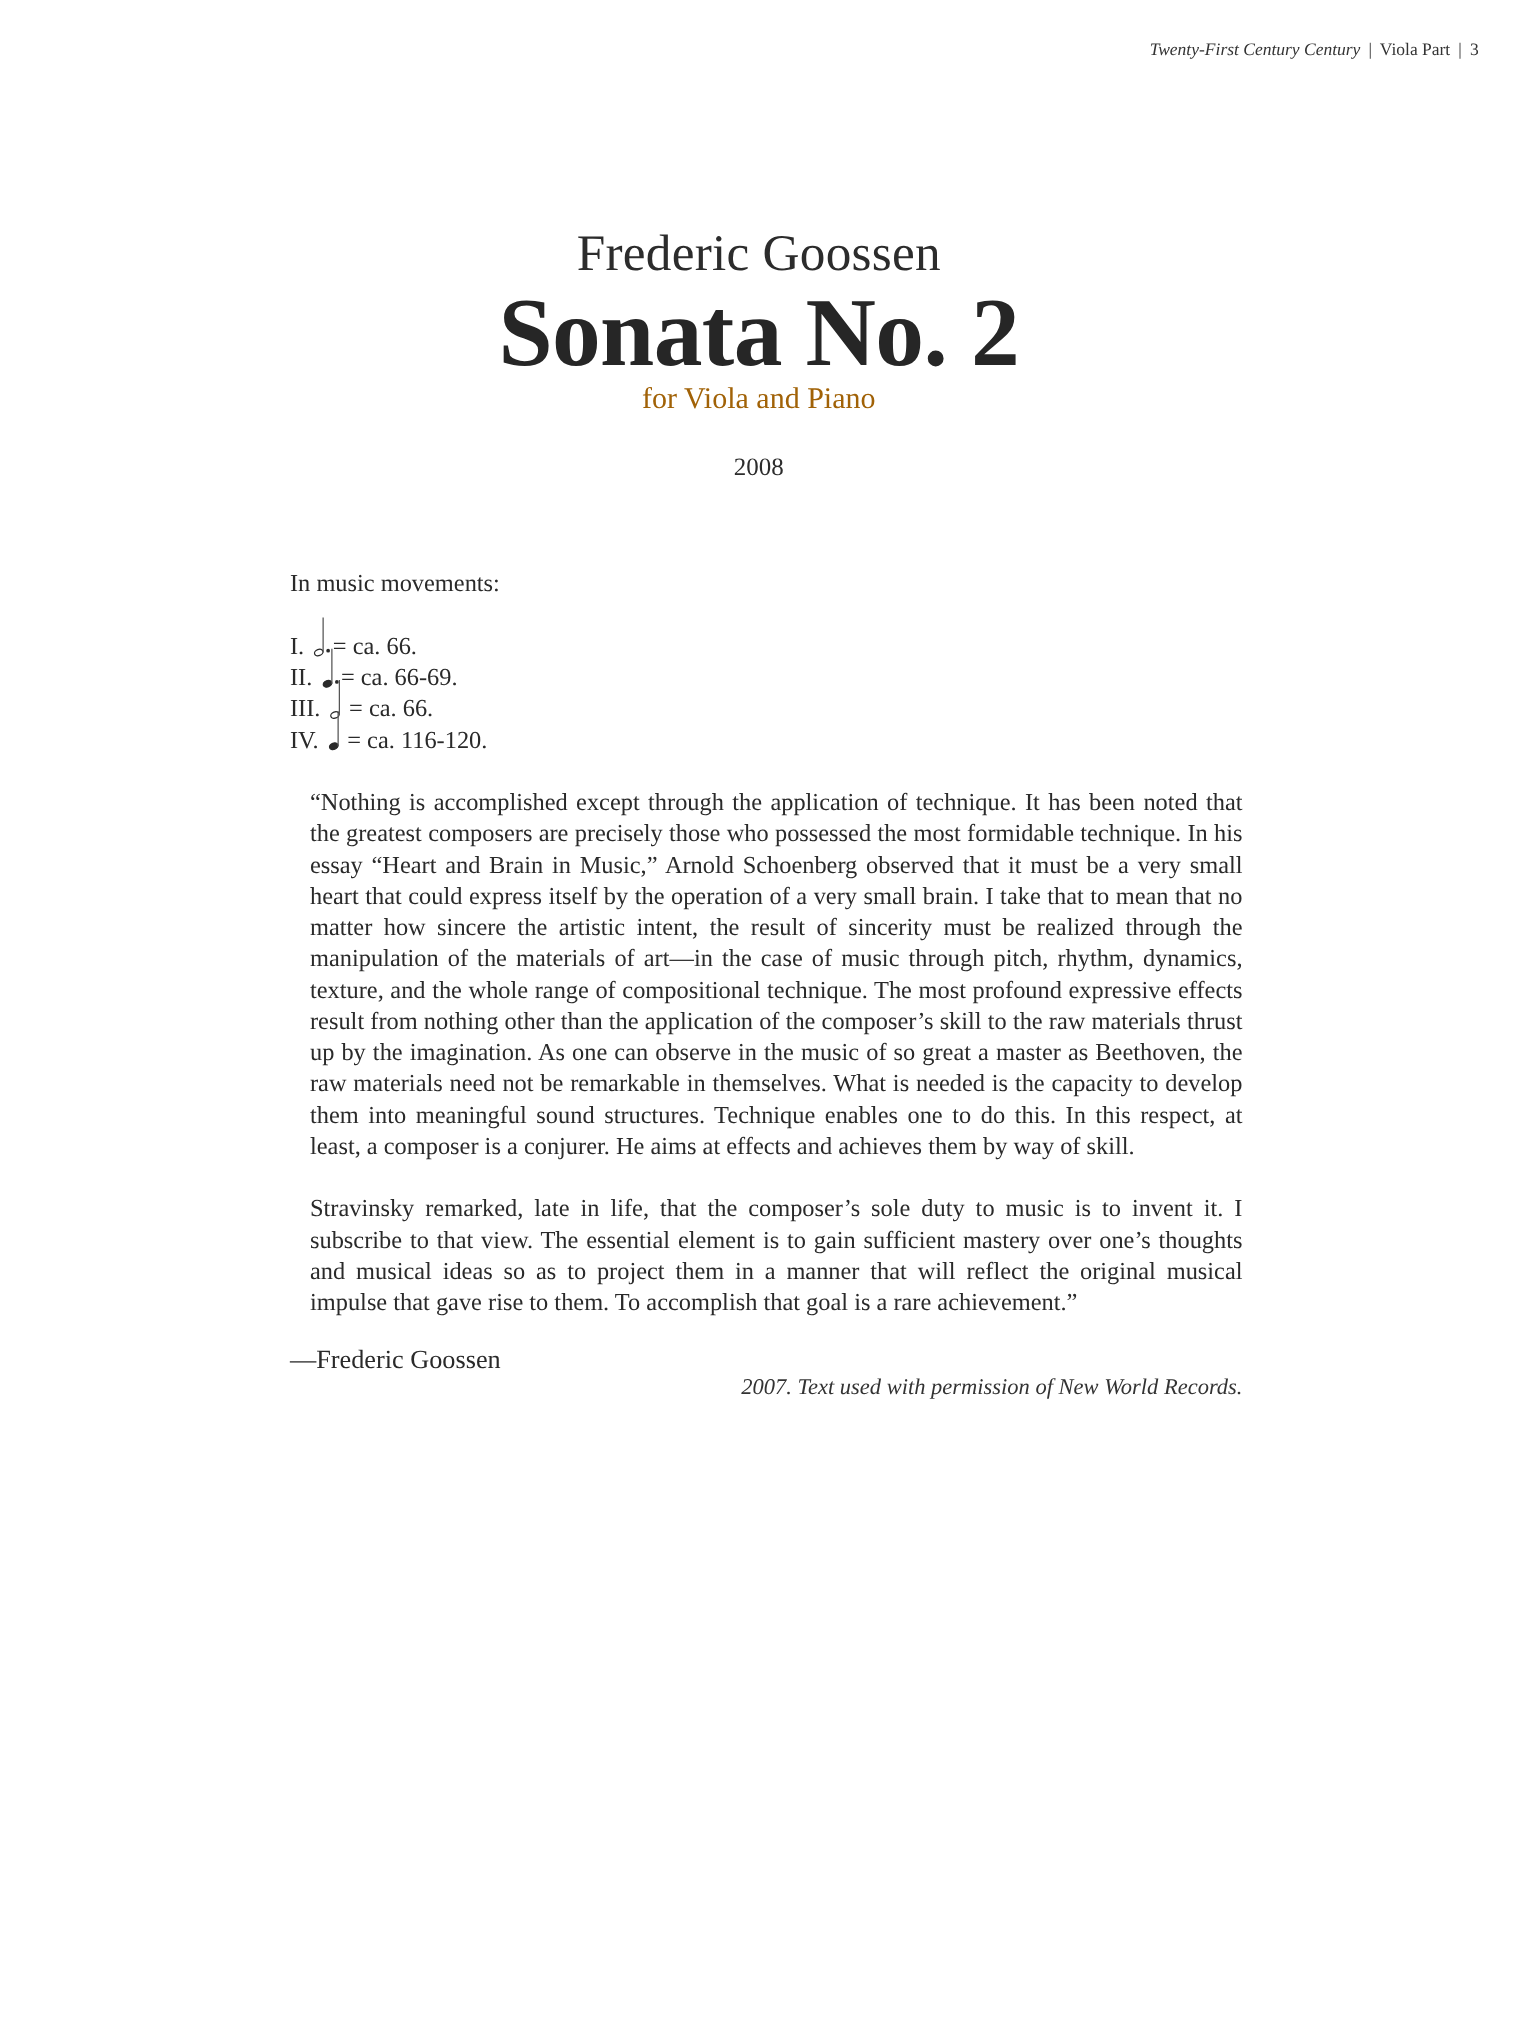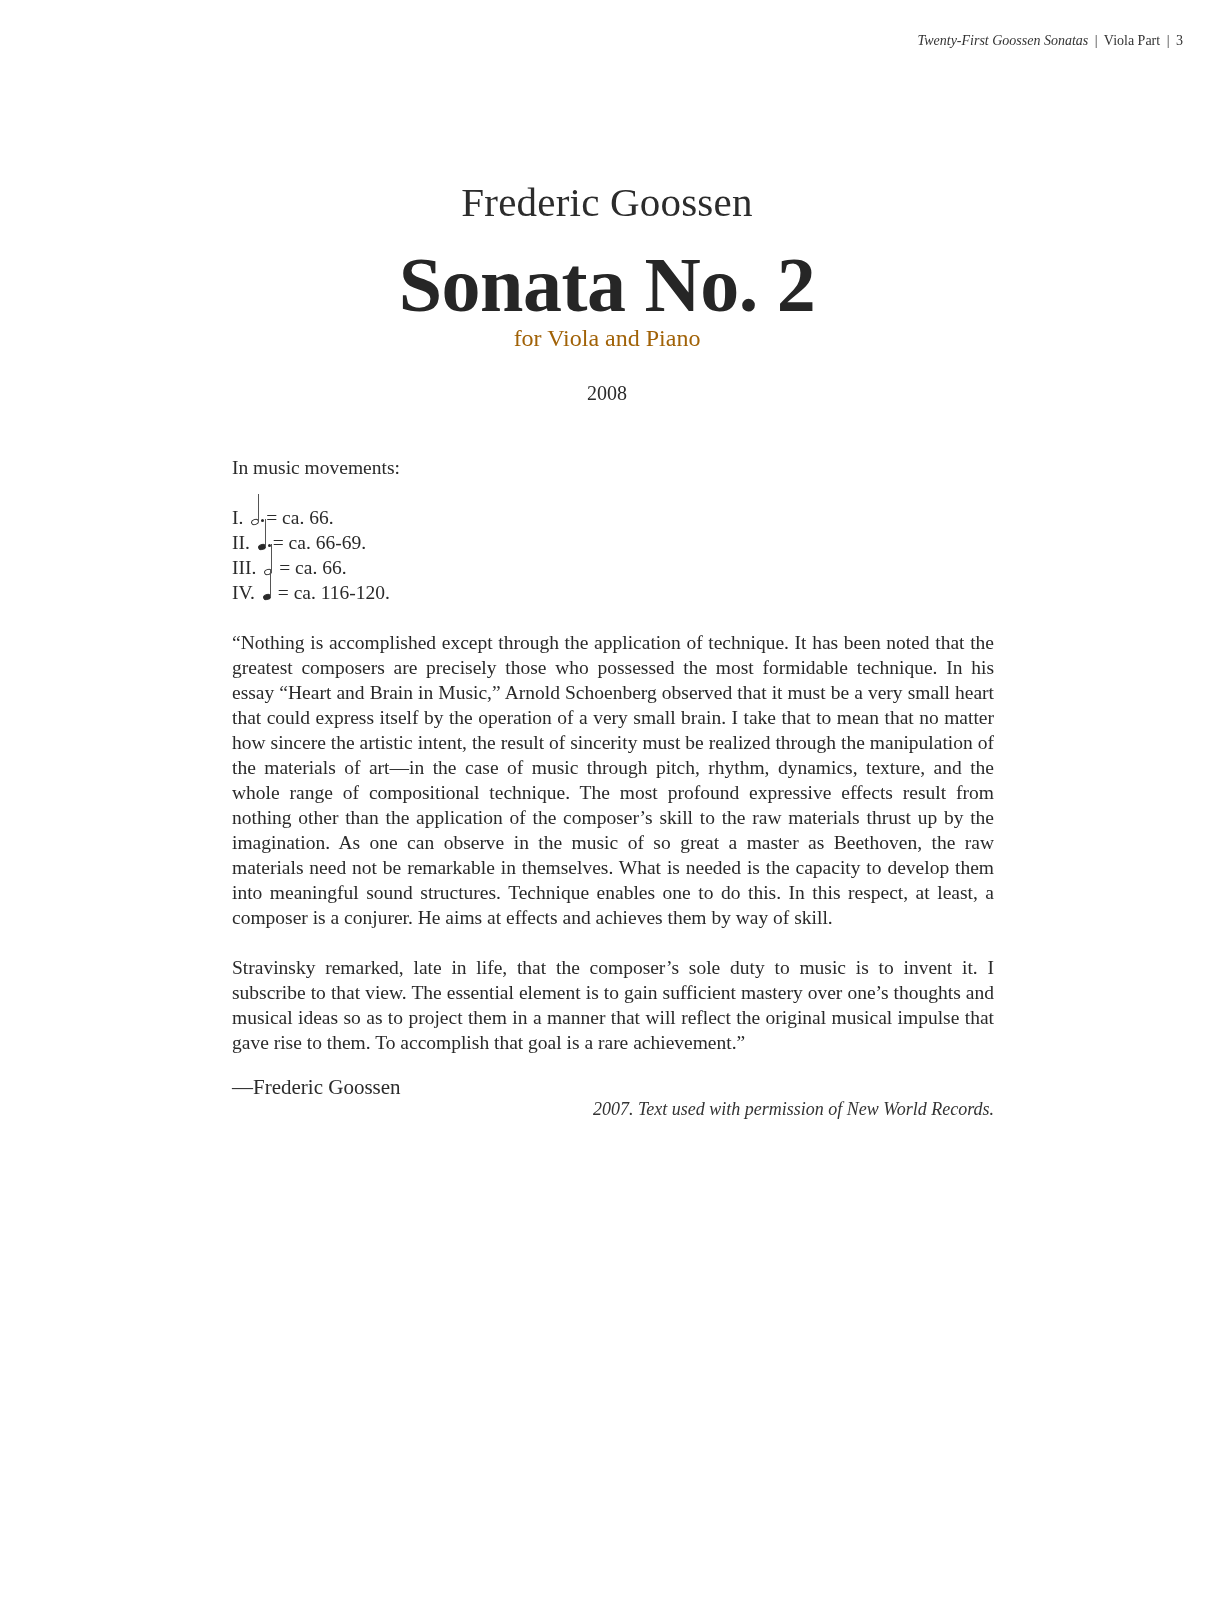--- a/index.html
+++ b/index.html
@@ -36,21 +36,21 @@
     .composer {
       font-size: 41px;
       line-height: 48px;
       color: #2c2c2c;
       letter-spacing: 0.2px;
     }
     .work-title {
       font-size: 78px;
       font-weight: bold;
       line-height: 80px;
-      margin-top: 19px;
+      margin-top: 0;
       color: #262626;
       letter-spacing: -0.5px;
     }
     .instrumentation {
       font-size: 24px;
       line-height: 30px;
       margin-top: -2px;
       color: #a16207;
     }
     .year {
@@ -114,41 +114,41 @@
       position: absolute;
       left: 11px;
       bottom: 8px;
       width: 3px;
       height: 3px;
       border-radius: 50%;
       background: #2a2a2a;
     }
 
     .para {
-      margin: 0 0 25px 0;
+      margin: 0 0 25px 16px;
       text-align: justify;
     }
     .signature {
       font-size: 21px;
       line-height: 26px;
       margin-top: -6px;
     }
     .permission {
       text-align: right;
       font-style: italic;
       font-size: 18px;
       line-height: 18px;
       color: #333;
     }
   </style>
 </head>
 <body>
 
 <div class="running-header">
-  <span class="italic">Twenty-First Goossen Sonatas</span>
+  <span class="italic">Twenty-First Century Century</span>
   <span class="sep">|</span>
   <span>Viola Part</span>
   <span class="sep">|</span>
   <span>3</span>
 </div>
 
 <div class="title-block">
   <div class="composer">Frederic Goossen</div>
   <div class="work-title">Sonata No. 2</div>
   <div class="instrumentation">for Viola and Piano</div>

